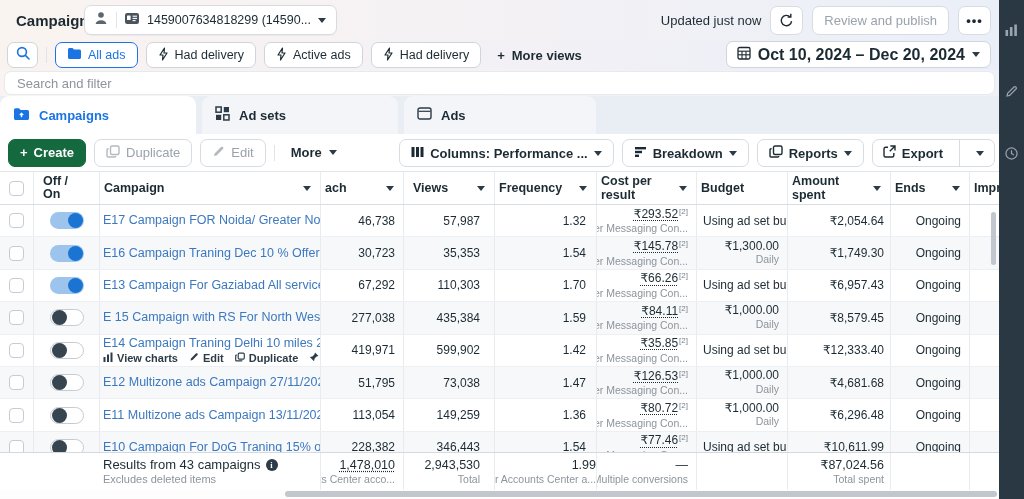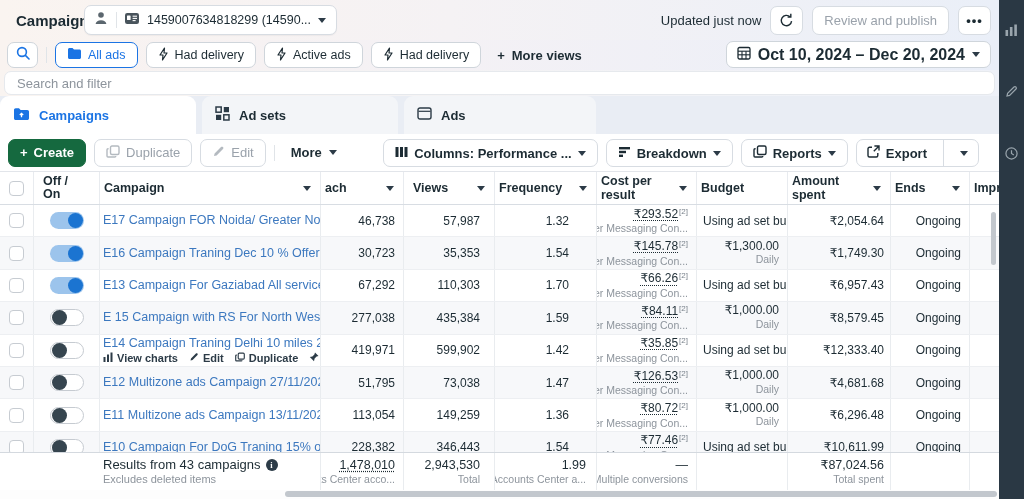--- a/index.html
+++ b/index.html
@@ -38,21 +38,21 @@
   .tabbar{height:38px;background:#e9edf4;display:flex;}
   .tab{width:196px;margin-right:6px;border-radius:9px 9px 0 0;display:flex;align-items:center;gap:9px;padding-left:13px;font-size:13px;font-weight:600;background:#f3f5f8;color:#1c2b33;}
   .tab.active{background:#fff;color:#1b74e4;}
   .tab:last-child{width:192px;}
 
   
   .toolbar{position:relative;height:38px;background:#fff;display:flex;align-items:center;padding:0 8px;gap:8px;border-bottom:1px solid #e2e5ea;}
   .tbtn{height:28px;}
   .create{background:#15693f;border-color:#15693f;color:#fff;}
   .morebtn{display:flex;align-items:center;gap:7px;font-size:13px;font-weight:600;padding:0 8px;}
-  .toolbar-right{position:absolute;right:20px;top:5px;display:flex;gap:8px;}
+  .toolbar-right{position:absolute;right:4px;top:5px;display:flex;gap:8px;}
   .split{padding:0;}
   .split .seg{display:flex;align-items:center;gap:6px;padding:0 10px;height:100%;}
   .split .segdivider{width:1px;height:27px;background:#d7dce2;}
   .split .segcaret{padding:0 10px;display:flex;align-items:center;height:100%;}
 
   
   .caret{width:0;height:0;border-left:4px solid transparent;border-right:4px solid transparent;border-top:5px solid #2c3b47;display:inline-block;flex:none;}
   .checkbox{width:15px;height:15px;background:#fff;border:1.5px solid #c7ccd2;border-radius:4px;display:inline-block;}
   .toggle{width:34px;height:17px;border-radius:10px;position:relative;display:inline-block;flex:none;}
   .toggle.on{background:#9cc4ec;}
@@ -70,21 +70,21 @@
   .w0{width:34px;flex:none;}.w1{width:66px;flex:none;}.w2{width:221px;flex:none;}
   .w3{width:83px;flex:none;}.w4{width:91px;flex:none;}.w5{width:102px;flex:none;}
   .w6{width:100px;flex:none;}.w7{width:91px;flex:none;}.w8{width:103px;flex:none;}
   .w9{width:79px;flex:none;}.w10{flex:1;border-right:none !important;}
   .tbody{height:247px;overflow:hidden;}
   .trow{display:flex;height:32.4px;border-bottom:1px solid #edeff2;background:#fff;}
   .trow.alt{background:#f7f8fa;}
   .cell{border-right:1px solid #e9ecef;display:flex;align-items:center;overflow:hidden;}
   .cell.center{justify-content:center;}
   .c-num{justify-content:flex-end;font-size:12px;}
-  .pr6{padding-right:6px;}.pr8{padding-right:8px;}.pr10{padding-right:27px;}.pr14{padding-right:14px;}
+  .pr6{padding-right:6px;}.pr8{padding-right:8px;}.pr10{padding-right:10px;}.pr14{padding-right:14px;}
   .c-camp{padding-left:3px;}
   .campinner{display:flex;flex-direction:column;justify-content:center;width:100%;overflow:hidden;}
   .camp-link{color:#3c78bf;font-size:12.5px;white-space:nowrap;overflow:hidden;line-height:15px;cursor:pointer;}
   .actions{display:flex;gap:11px;align-items:center;margin-top:1px;}
   .action{display:flex;align-items:center;gap:4px;font-size:11px;font-weight:600;color:#2c3b47;white-space:nowrap;cursor:pointer;}
   .c-cost{flex-direction:column;align-items:flex-end;justify-content:center;padding-right:8px;line-height:13.5px;}
   .dval{font-size:12px;text-decoration:underline dotted;text-underline-offset:2px;}
   .supref{font-size:8px;color:#7a838c;position:relative;top:-4px;margin-left:1px;}
   .sub{font-size:10.5px;color:#8d949c;white-space:nowrap;}
   .c-budget-l{padding-left:6px;font-size:12px;white-space:nowrap;}
@@ -586,21 +586,21 @@
           <span class="excl">Excludes deleted items</span>
         </div>
         <div class="fc w3" style="padding-right:8px">
           <span class="ftotal dval">1,478,010</span>
           <span class="sub">ounts Center acco...</span>
         </div>
         <div class="fc w4" style="padding-right:14px">
           <span class="ftotal">2,943,530</span>
           <span class="sub">Total</span>
         </div>
-        <div class="fc w5" style="padding-right:10px">
+        <div class="fc w5" style="">
           <span class="ftotal">1.99</span>
           <span class="sub">Per Accounts Center a...</span>
         </div>
         <div class="fc w6" style="padding-right:8px">
           <span class="ftotal">—</span>
           <span class="sub">Multiple conversions</span>
         </div>
         <div class="fc w7"></div>
         <div class="fc w8" style="padding-right:6px">
           <span class="ftotal">₹87,024.56</span>

